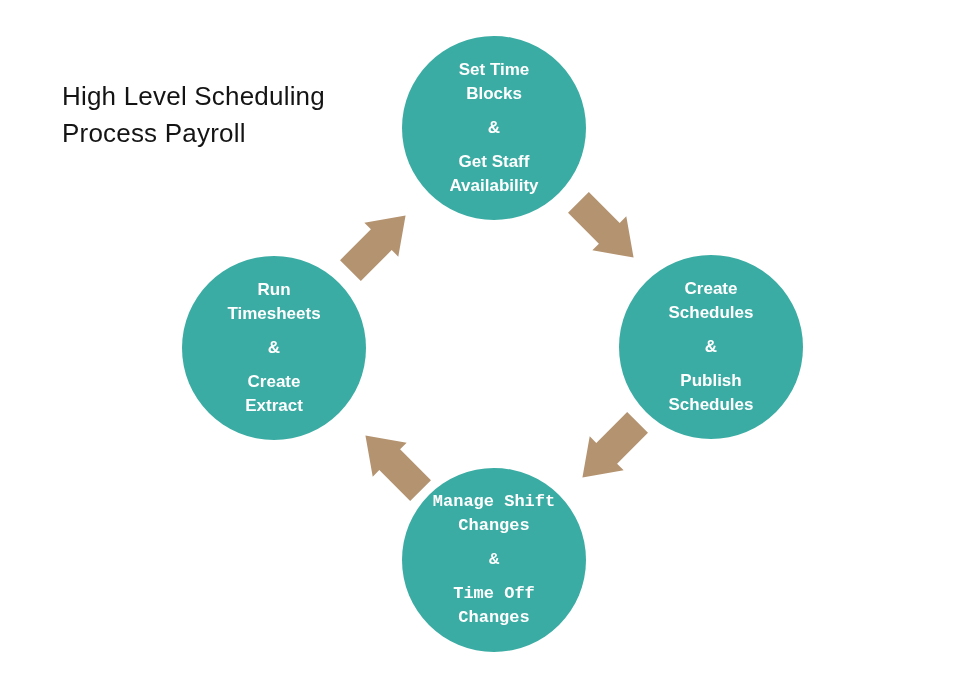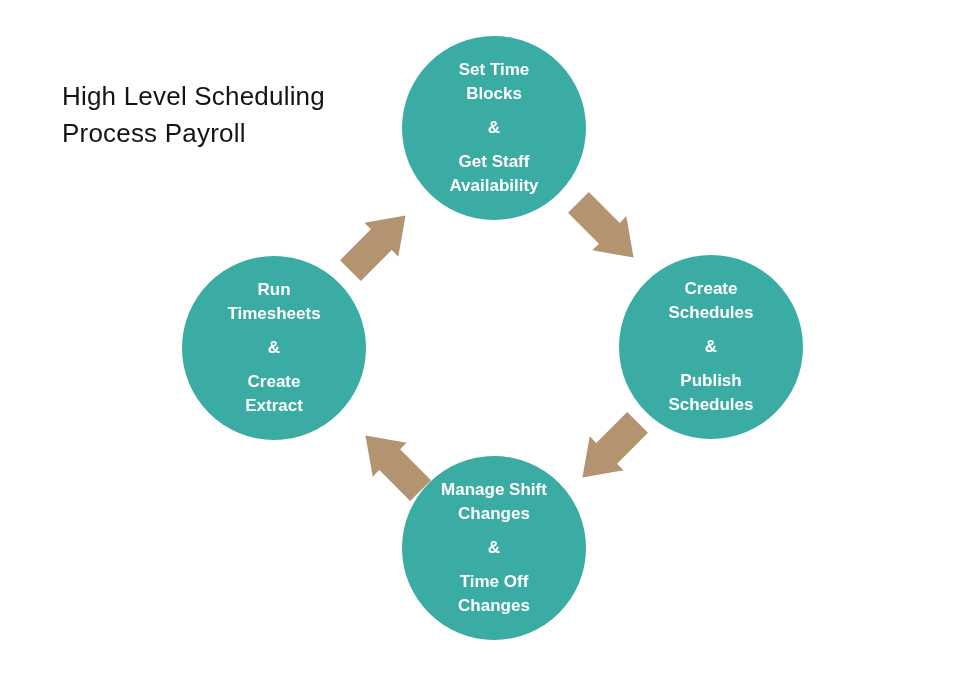--- a/index.html
+++ b/index.html
@@ -30,21 +30,21 @@
     width: 184px;
     height: 184px;
     border-radius: 50%;
     background: var(--node-fill, #3AACA3);
     display: flex;
     align-items: center;
     justify-content: center;
   }
   .node-top    { left: 402px; top: 36px;  }
   .node-right  { left: 619px; top: 255px; }
-  .node-bottom { left: 402px; top: 456px; }
+  .node-bottom { left: 402px; top: 468px; font-family: Liberation Mono, monospace; }
   .node-left   { left: 182px; top: 256px; }
   .node-text {
     color: var(--node-text, #ffffff);
     font-weight: 700;
     font-size: 17px;
     line-height: 24px;
     text-align: center;
     width: 156px;
   }
   .node-text .ln { white-space: nowrap; }

